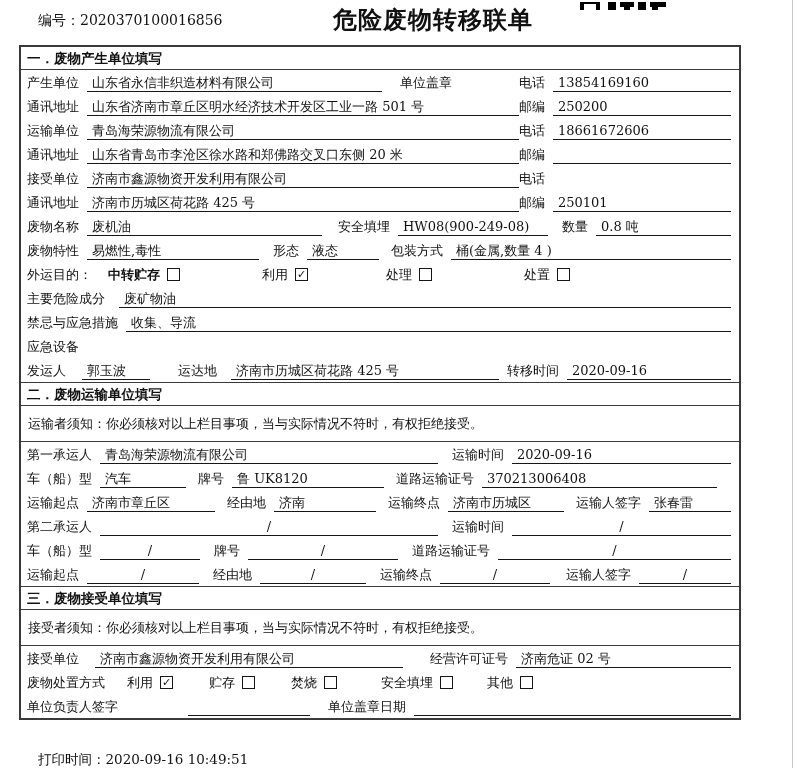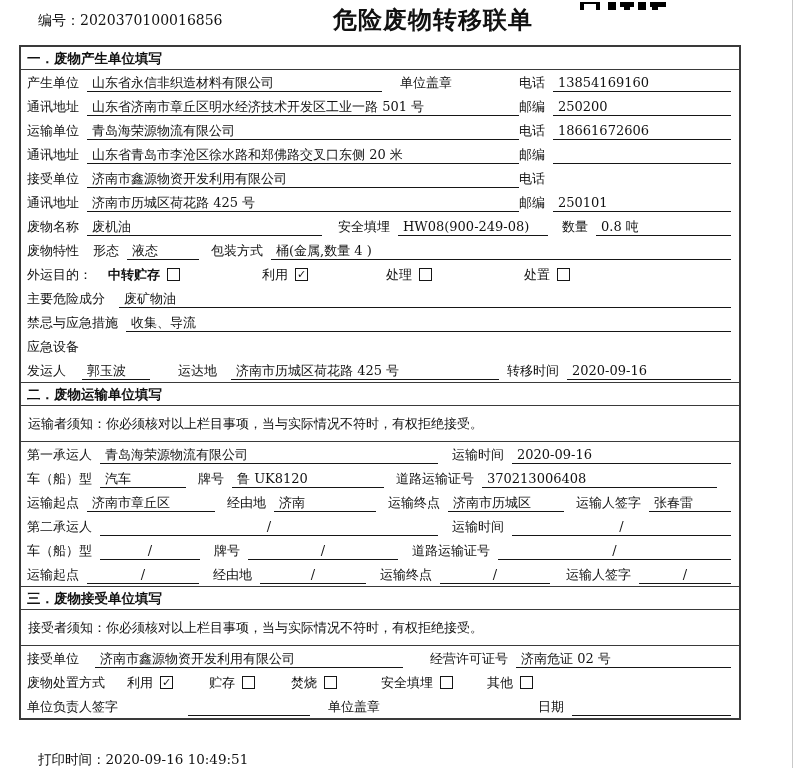--- a/index.html
+++ b/index.html
@@ -137,20 +137,21 @@
       <span class="lab">废物名称</span>
       <span class="fld" style="width:235px;">废机油</span>
       <span class="lab" style="margin-left:16px;">安全填埋</span>
       <span class="fld" style="width:150px;">HW08(900-249-08)</span>
       <span class="lab" style="margin-left:14px;">数量</span>
       <span class="fld fill">0.8 吨</span>
     </div>
 
     <div class="row">
       <span class="lab">废物特性</span>
+      <span class="fld" style="width:172px;">易燃性,毒性</span>
       <span class="lab" style="margin-left:14px;">形态</span>
       <span class="fld" style="width:72px;">液态</span>
       <span class="lab" style="margin-left:12px;">包装方式</span>
       <span class="fld fill">桶(金属,数量  4 )</span>
     </div>
 
     <div class="row">
       <span class="lab">外运目的：</span>
       <span class="lab" style="margin-left:16px;font-weight:bold;">中转贮存</span>
       <span class="cb"></span>
@@ -266,21 +267,21 @@
       <span class="lab" style="margin-left:44px;">安全填埋</span>
       <span class="cb"></span>
       <span class="lab" style="margin-left:34px;">其他</span>
       <span class="cb"></span>
     </div>
 
     <div class="row">
       <span class="lab">单位负责人签字</span>
       <span class="fld" style="width:122px;margin-left:70px;"></span>
       <span class="lab" style="margin-left:18px;">单位盖章</span>
-      <span class="lab" style="margin-left:158px;">日期</span>
+      <span class="lab" style="">日期</span>
       <span class="fld fill"></span>
     </div>
 
   </div>
 
   <div class="print-time"><span>打印时间：</span><span>2020-09-16 10:49:51</span></div>
 
 </div>
 
 </body></html>

